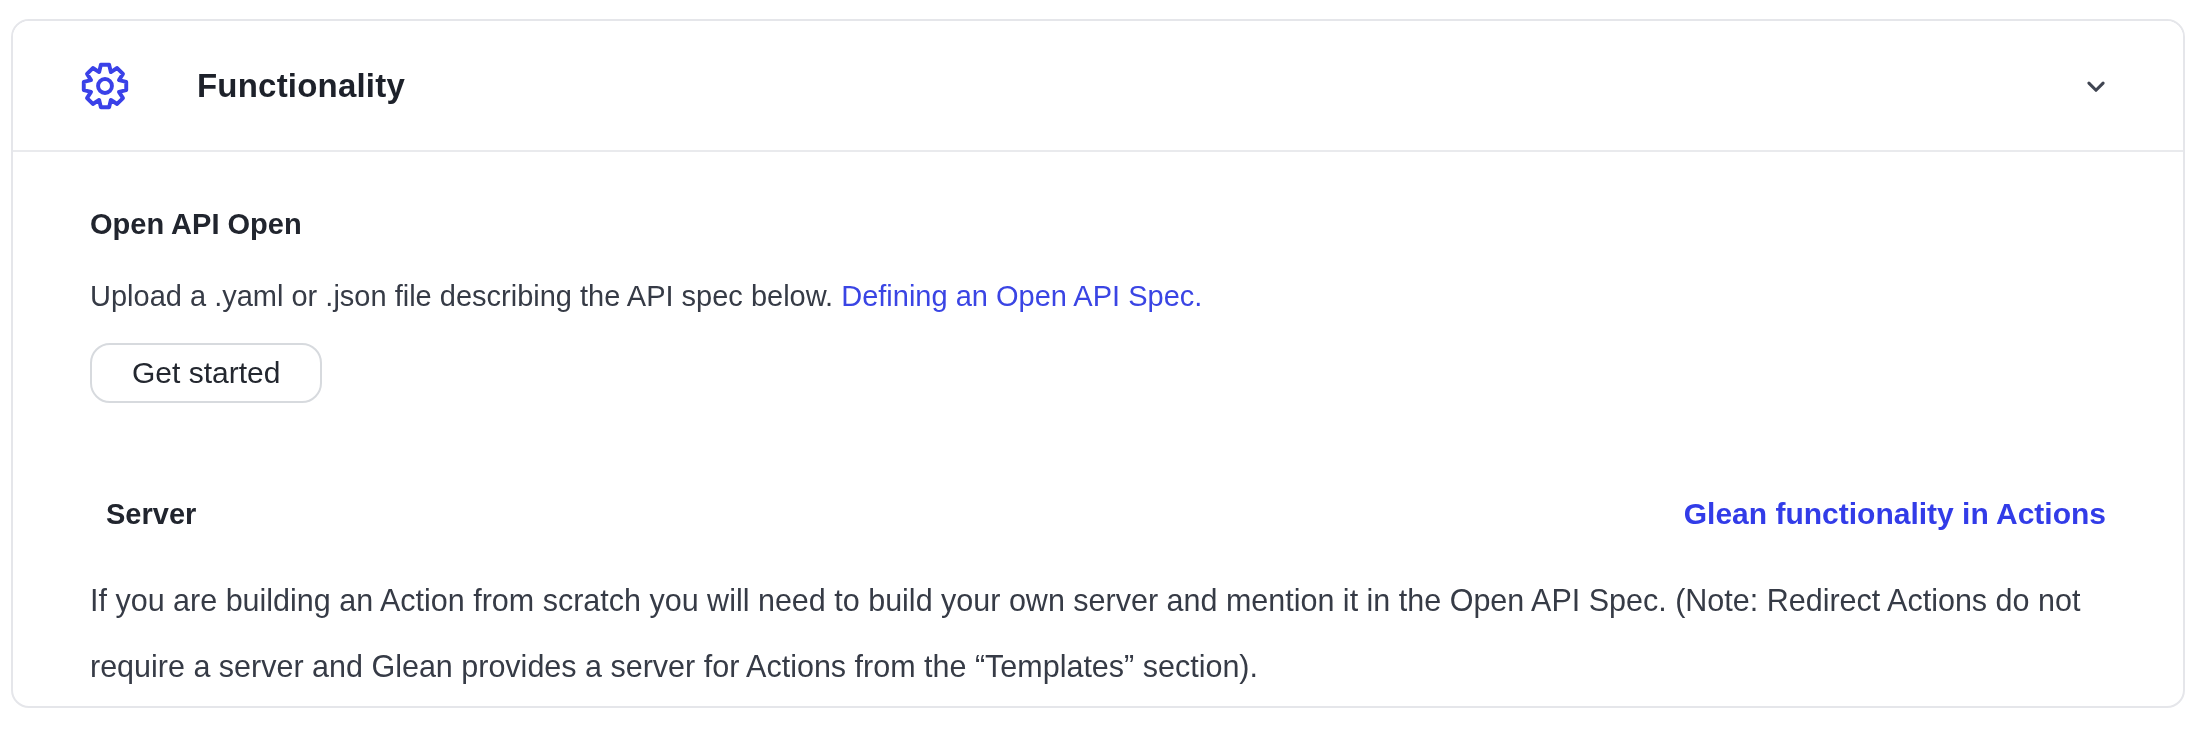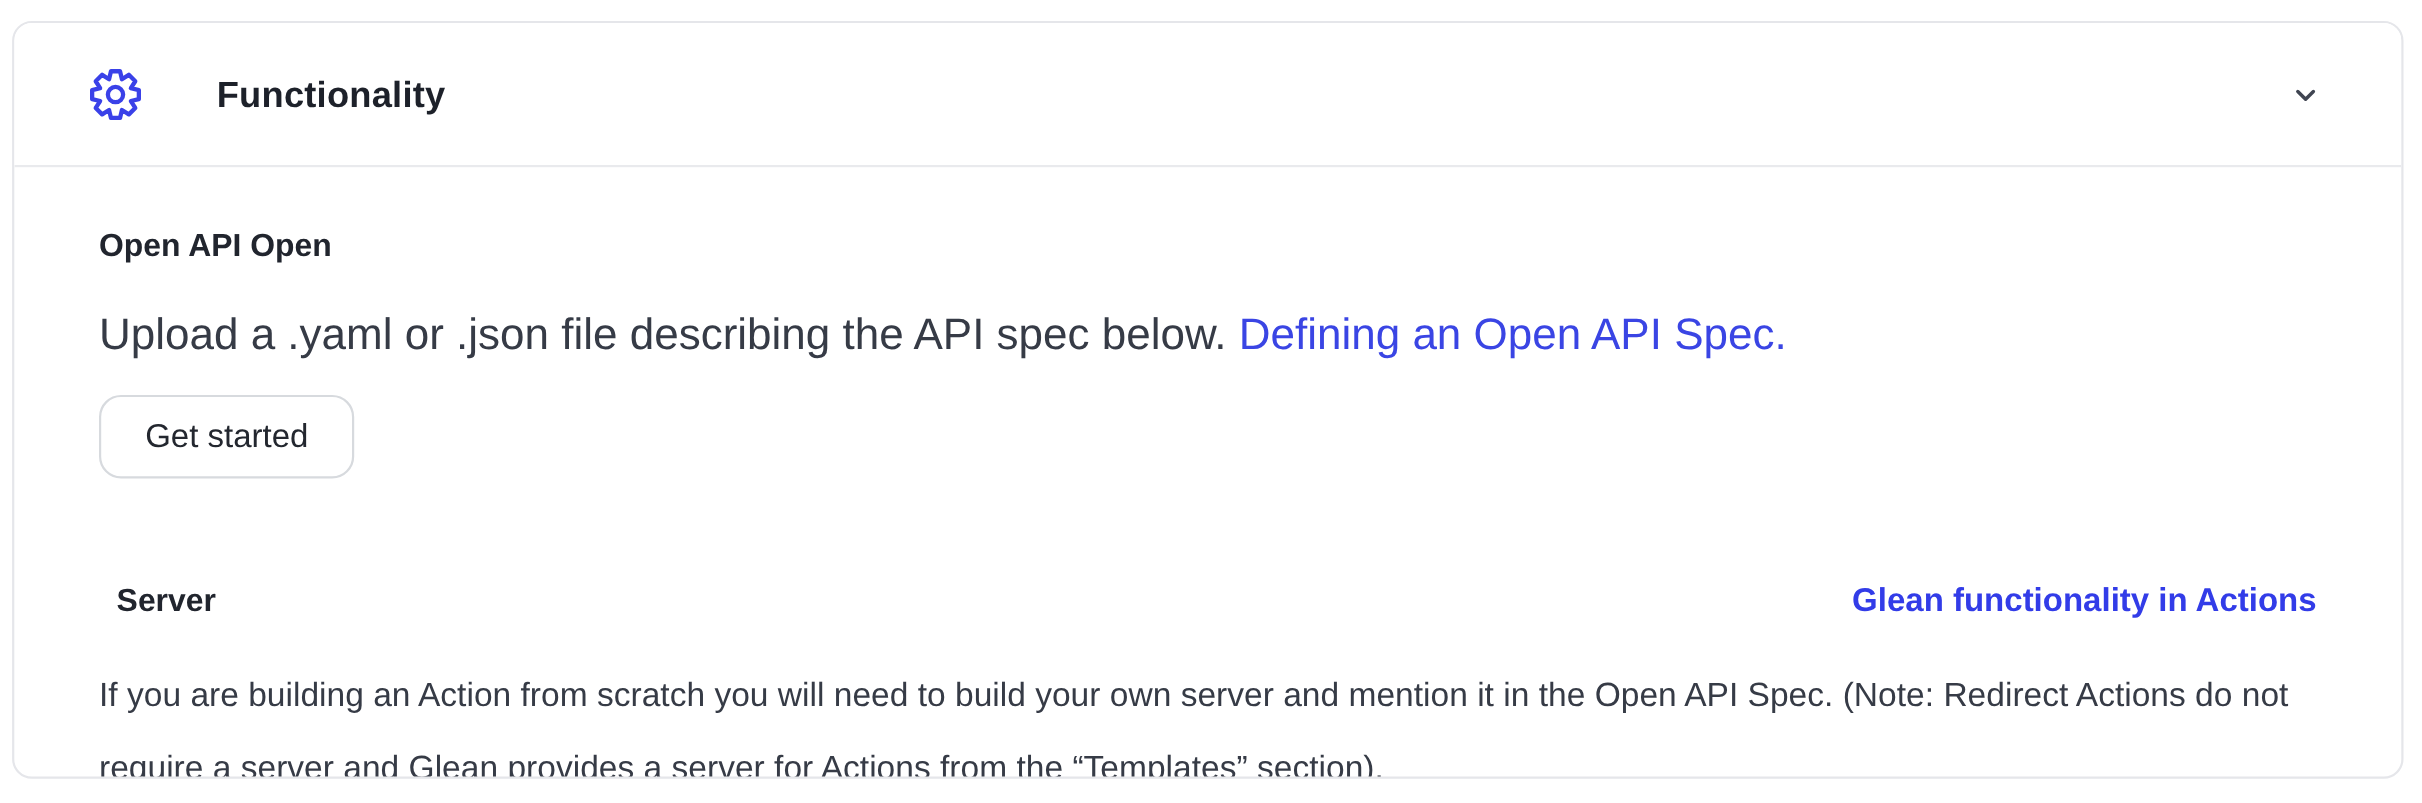--- a/index.html
+++ b/index.html
@@ -38,32 +38,32 @@
 
   .panel-body { padding: 56px 77px 0 77px; }
 
   .section-heading {
     font-size: 29px;
     font-weight: 600;
     color: #21252e;
   }
   .desc {
     margin-top: 34px;
-    font-size: 40px;
+    font-size: 29px;
     line-height: 1.45;
     color: #363b46;
   }
   .inline-link {
     color: #3a45e4;
     text-decoration: none;
     cursor: pointer;
   }
   .get-started-btn {
     margin-top: 26px;
-    height: 76px;
+    height: 60px;
     padding: 0 40px;
     font-family: "Liberation Sans", sans-serif;
     font-size: 30px;
     font-weight: 500;
     color: #23272f;
     background: #ffffff;
     border: 2px solid #d7dade;
     border-radius: 20px;
     cursor: pointer;
   }

